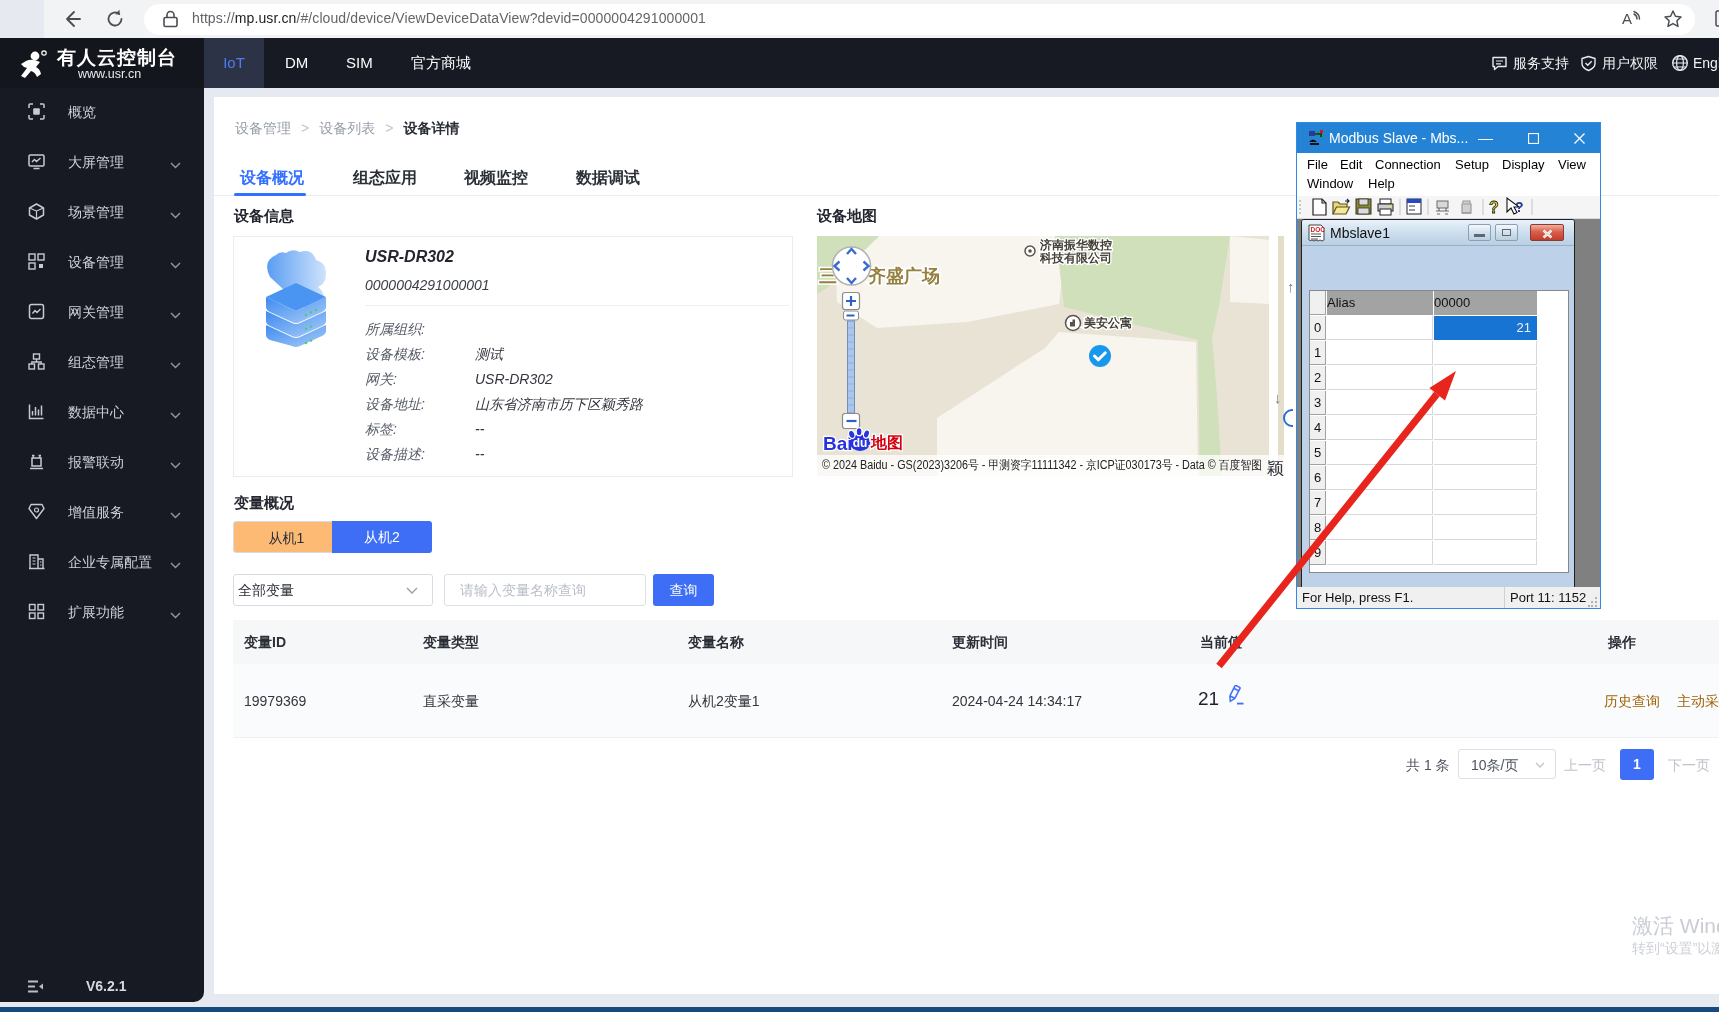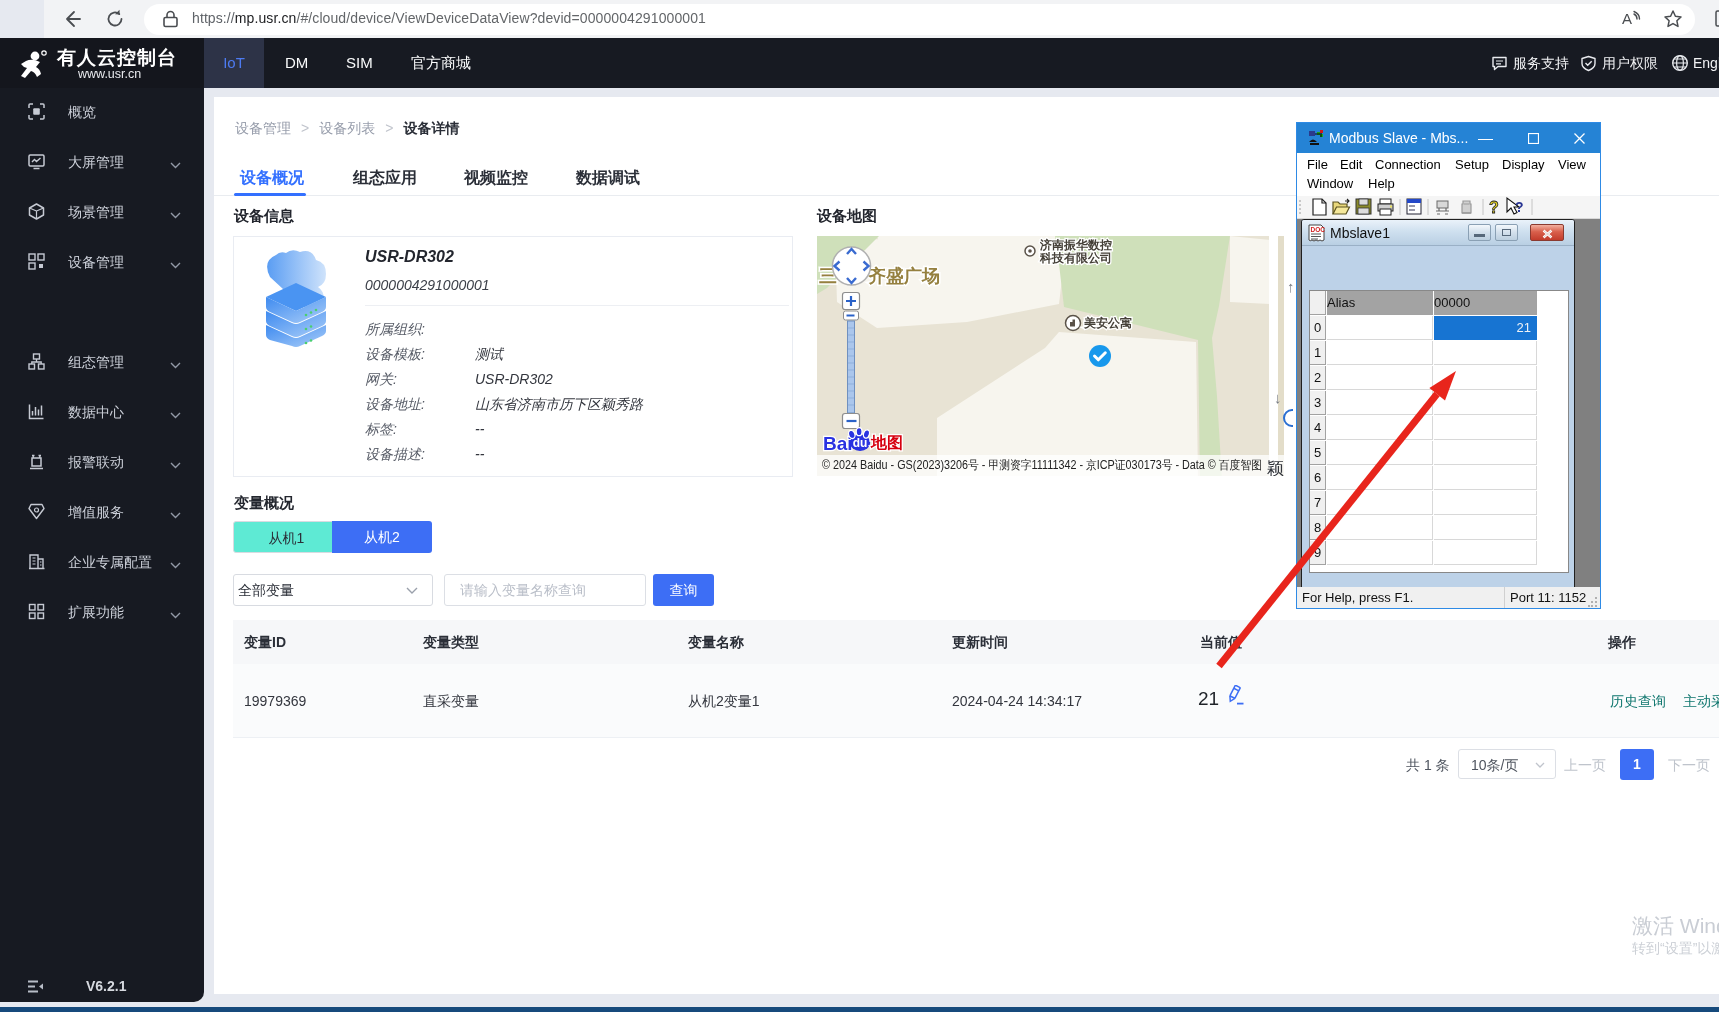--- a/index.html
+++ b/index.html
@@ -47,33 +47,33 @@
 #devcard { position:absolute; left:19px; top:139px; width:560px; height:241px; border:1px solid #e9ecf2;font-style:italic; }
 #devcard .t1 { position:absolute; left:131px; top:11px; font-size:16px; font-weight:bold; color:#23262e; }
 #devcard .t2 { position:absolute; left:131px; top:40px; font-size:14px; color:#3c4049; }
 #devcard .dl { position:absolute; left:131px; top:68px; width:424px; height:1px; background:#edeff3; }
 .drow { position:absolute; left:131px; font-size:14px; color:#565b66; }
 .drow span { position:absolute; left:110px; color:#33363e; white-space:nowrap; }
 
 
 #slavetabs { position:absolute; left:19px; top:424px; }
 .stab { position:absolute; top:0; width:100px; height:32px; font-size:14px; text-align:center; line-height:32px; }
-#stab1 { left:0; background:#5eead4; border:1px solid #d8dbe1; border-radius:3px 0 0 3px; color:#2b2f38;padding-left:7px; }
+#stab1 { left:0; background:#fdba74; border:1px solid #d8dbe1; border-radius:3px 0 0 3px; color:#2b2f38;padding-left:7px; }
 #stab2 { left:99px; background:#3d6ef5; color:#fff; border-radius:0 3px 3px 0; }
 #selvar { position:absolute; left:19px; top:477px; width:200px; height:32px; border:1px solid #d8dbe1; border-radius:3px; font-size:14px; color:#2b2f38; line-height:30px; padding-left:4px; }
 #selvar .arr { position:absolute; right:14px; top:0px; color:#9aa0ab; font-size:12px; }
 #inpvar { position:absolute; left:230px; top:477px; width:202px; height:32px; border:1px solid #dcdfe5; border-radius:3px; font-size:14px; color:#b9bec8; line-height:30px; padding-left:15px; }
 #btnq { position:absolute; left:439px; top:477px; width:61px; height:32px; background:#3d6ef5; border-radius:3px; color:#fff; font-size:14px; text-align:center; line-height:32px; }
 
 
 #thead { position:absolute; left:19px; top:523px; width:1486px; height:44px; background:#f6f7f9; }
 #trow { position:absolute; left:19px; top:567px; width:1486px; height:74px; background:#fafbfc; border-bottom:1px solid #edf0f4; }
 .th { position:absolute; font-size:14px; font-weight:bold; color:#2b2f38; top:14px; }
 .td { position:absolute; font-size:14px; color:#33363e; top:29px; white-space:nowrap; }
-.link { color:#0f766e;margin-left:6px; }
+.link { color:#a16207; }
 
 
 #pager { position:absolute; left:0; top:652px; width:1505px; height:32px; font-size:14px; color:#5c626e; }
 
 
 #wm1 { position:absolute; left:1632px; top:912px; font-size:21px; color:#c9cdd4; white-space:nowrap; }
 #wm2 { position:absolute; left:1632px; top:940px; font-size:14px; color:#ccd0d6; white-space:nowrap; }
 
 
 #botgray { left:204px; top:994px; width:1515px; height:13px; background:#e6e9f0; }
@@ -199,20 +199,32 @@
   <div class="mitem" style="top:150px">
       <div class="ic">
         <svg width="17" height="17" viewBox="0 0 17 17">
           <rect x="1" y="1" width="6" height="6" stroke="#c6cad3" stroke-width="1.4" fill="none"></rect>
           <rect x="10" y="1" width="6" height="6" stroke="#c6cad3" stroke-width="1.4" fill="none"></rect>
           <rect x="1" y="10" width="6" height="6" stroke="#c6cad3" stroke-width="1.4" fill="none"></rect>
           <rect x="11" y="11" width="4" height="4" fill="#c6cad3"></rect>
         </svg>
       </div>
       <div class="txt">设备管理</div>
+      <span class="chev"><svg width="11" height="7" viewBox="0 0 11 7">
+          <path d="M1 1 l4.5 4.5 L10 1" stroke="#9299a6" stroke-width="1.4" fill="none"></path>
+        </svg></span>
+    </div>
+  <div class="mitem" style="top:200px">
+      <div class="ic">
+        <svg width="17" height="17" viewBox="0 0 17 17">
+          <rect x="1.5" y="1.5" width="14" height="14" rx="2" stroke="#c6cad3" stroke-width="1.5" fill="none"></rect>
+          <path d="M4.5 10.5 l2.5-3 l2 2 L12.5 6" stroke="#c6cad3" stroke-width="1.4" fill="none"></path>
+        </svg>
+      </div>
+      <div class="txt">网关管理</div>
       <span class="chev"><svg width="11" height="7" viewBox="0 0 11 7">
           <path d="M1 1 l4.5 4.5 L10 1" stroke="#9299a6" stroke-width="1.4" fill="none"></path>
         </svg></span>
     </div>
   <div class="mitem" style="top:250px">
       <div class="ic">
         <svg width="17" height="17" viewBox="0 0 17 17">
           <rect x="5.5" y="1" width="6" height="5" stroke="#c6cad3" stroke-width="1.4" fill="none"></rect>
           <rect x="1" y="11" width="5.5" height="5" stroke="#c6cad3" stroke-width="1.4" fill="none"></rect>
           <rect x="10.5" y="11" width="5.5" height="5" stroke="#c6cad3" stroke-width="1.4" fill="none"></rect>

